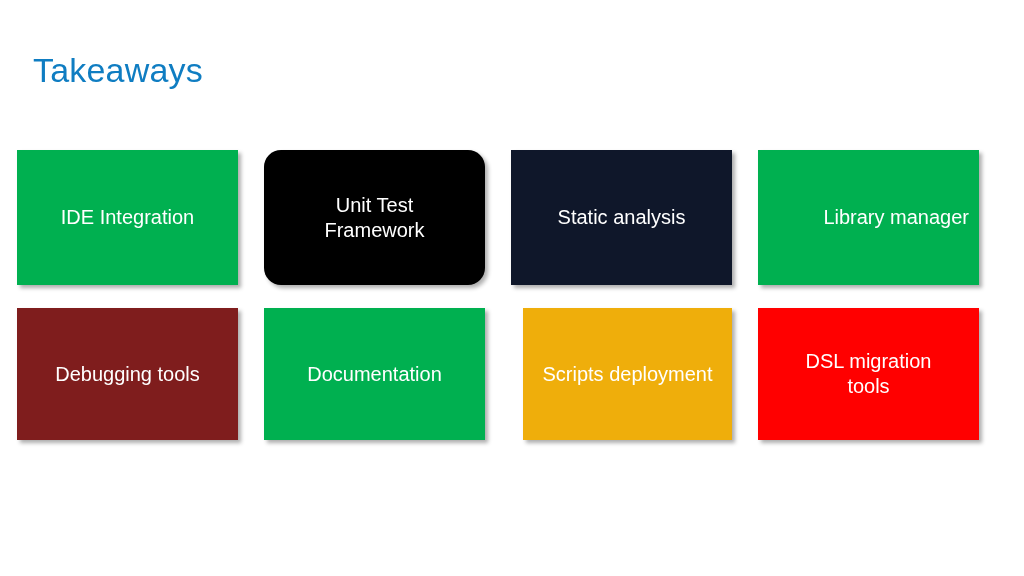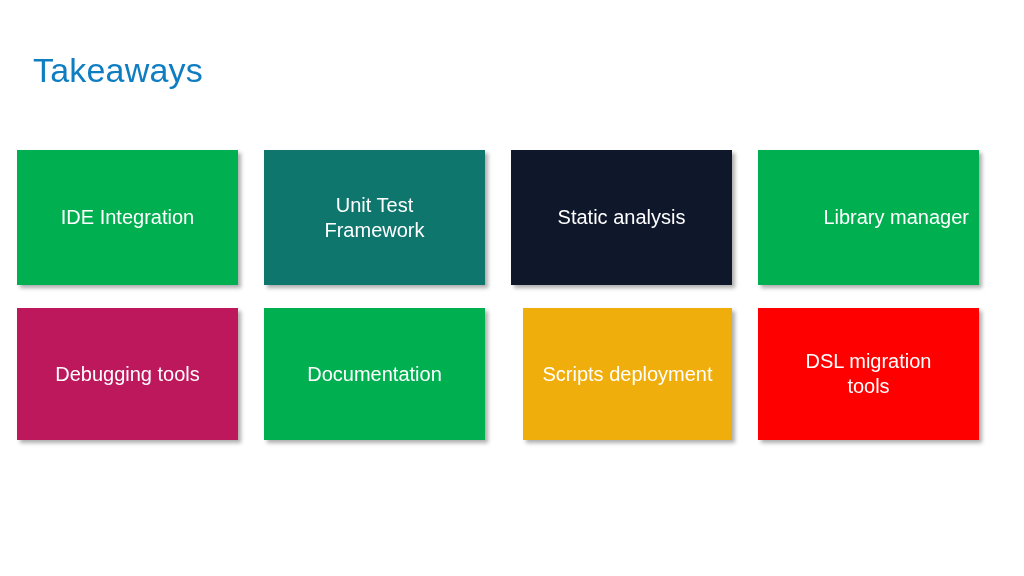--- a/index.html
+++ b/index.html
@@ -114,30 +114,30 @@
 <body>
 
 <div class="slide" style="background: rgb(255, 255, 255);">
 
   <h1 class="slide-title" style="color: rgb(15, 125, 194);">Takeaways</h1>
 
   <div class="grid">
       <div class="card" style="background: rgb(0, 176, 80);">
         <span class="card-label">IDE Integration</span>
       </div>
-      <div class="card" style="background: #0f766e;">
+      <div class="card" style="background: #000000; border-radius: 17px;">
         <span class="card-label">Unit Test<br>Framework</span>
       </div>
       <div class="card" style="background: #0f172a; justify-content: flex-end;">
         <span class="card-label">Static analysis</span>
       </div>
       <div class="card" style="background: rgb(0, 176, 80); text-align: right;">
         <span class="card-label">Library manager</span>
       </div>
-      <div class="card" style="background: #be185d; text-align: center;">
+      <div class="card" style="background: #7f1d1d; text-align: center;">
         <span class="card-label">Debugging tools</span>
       </div>
       <div class="card" style="background: rgb(0, 176, 80);">
         <span class="card-label">Documentation</span>
       </div>
       <div class="card" style="background: rgb(239, 174, 11); margin-left: 12px;">
         <span class="card-label">Scripts deployment</span>
       </div>
       <div class="card" style="background: rgb(255, 0, 0);">
         <span class="card-label">DSL migration<br>tools</span>

